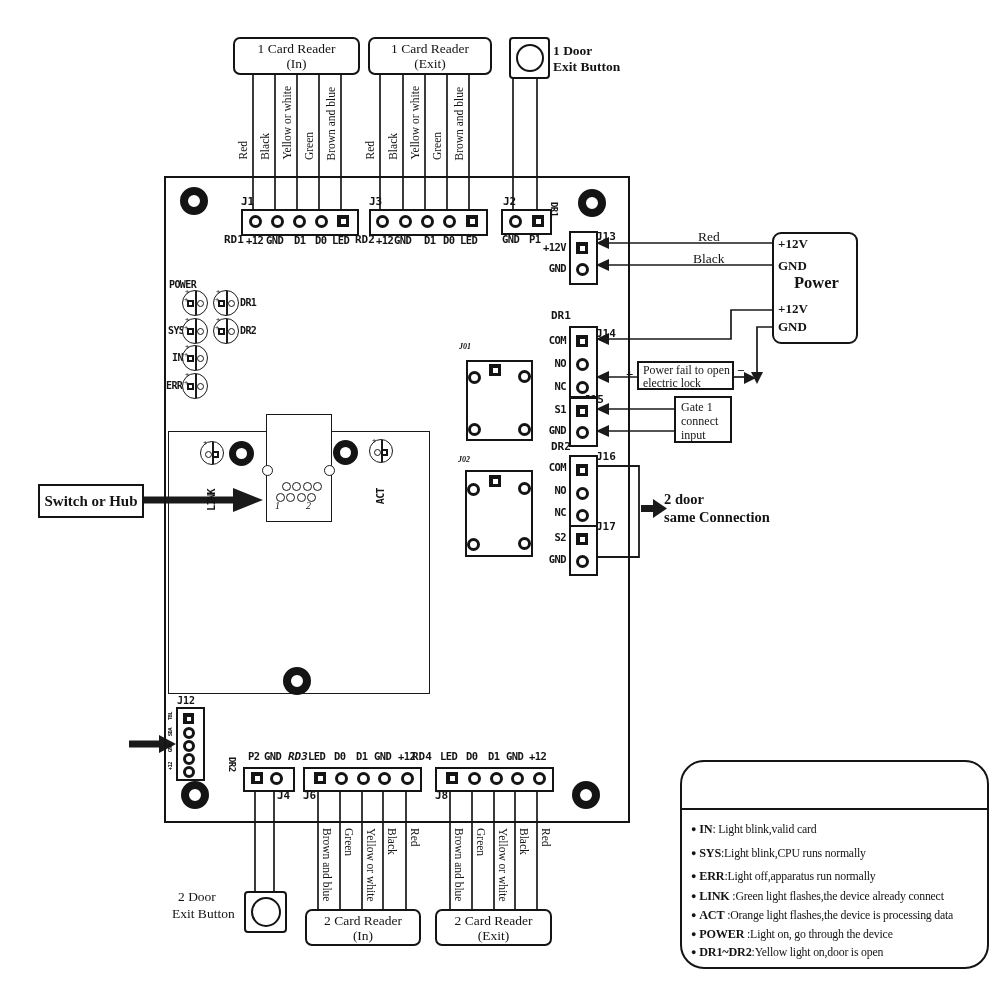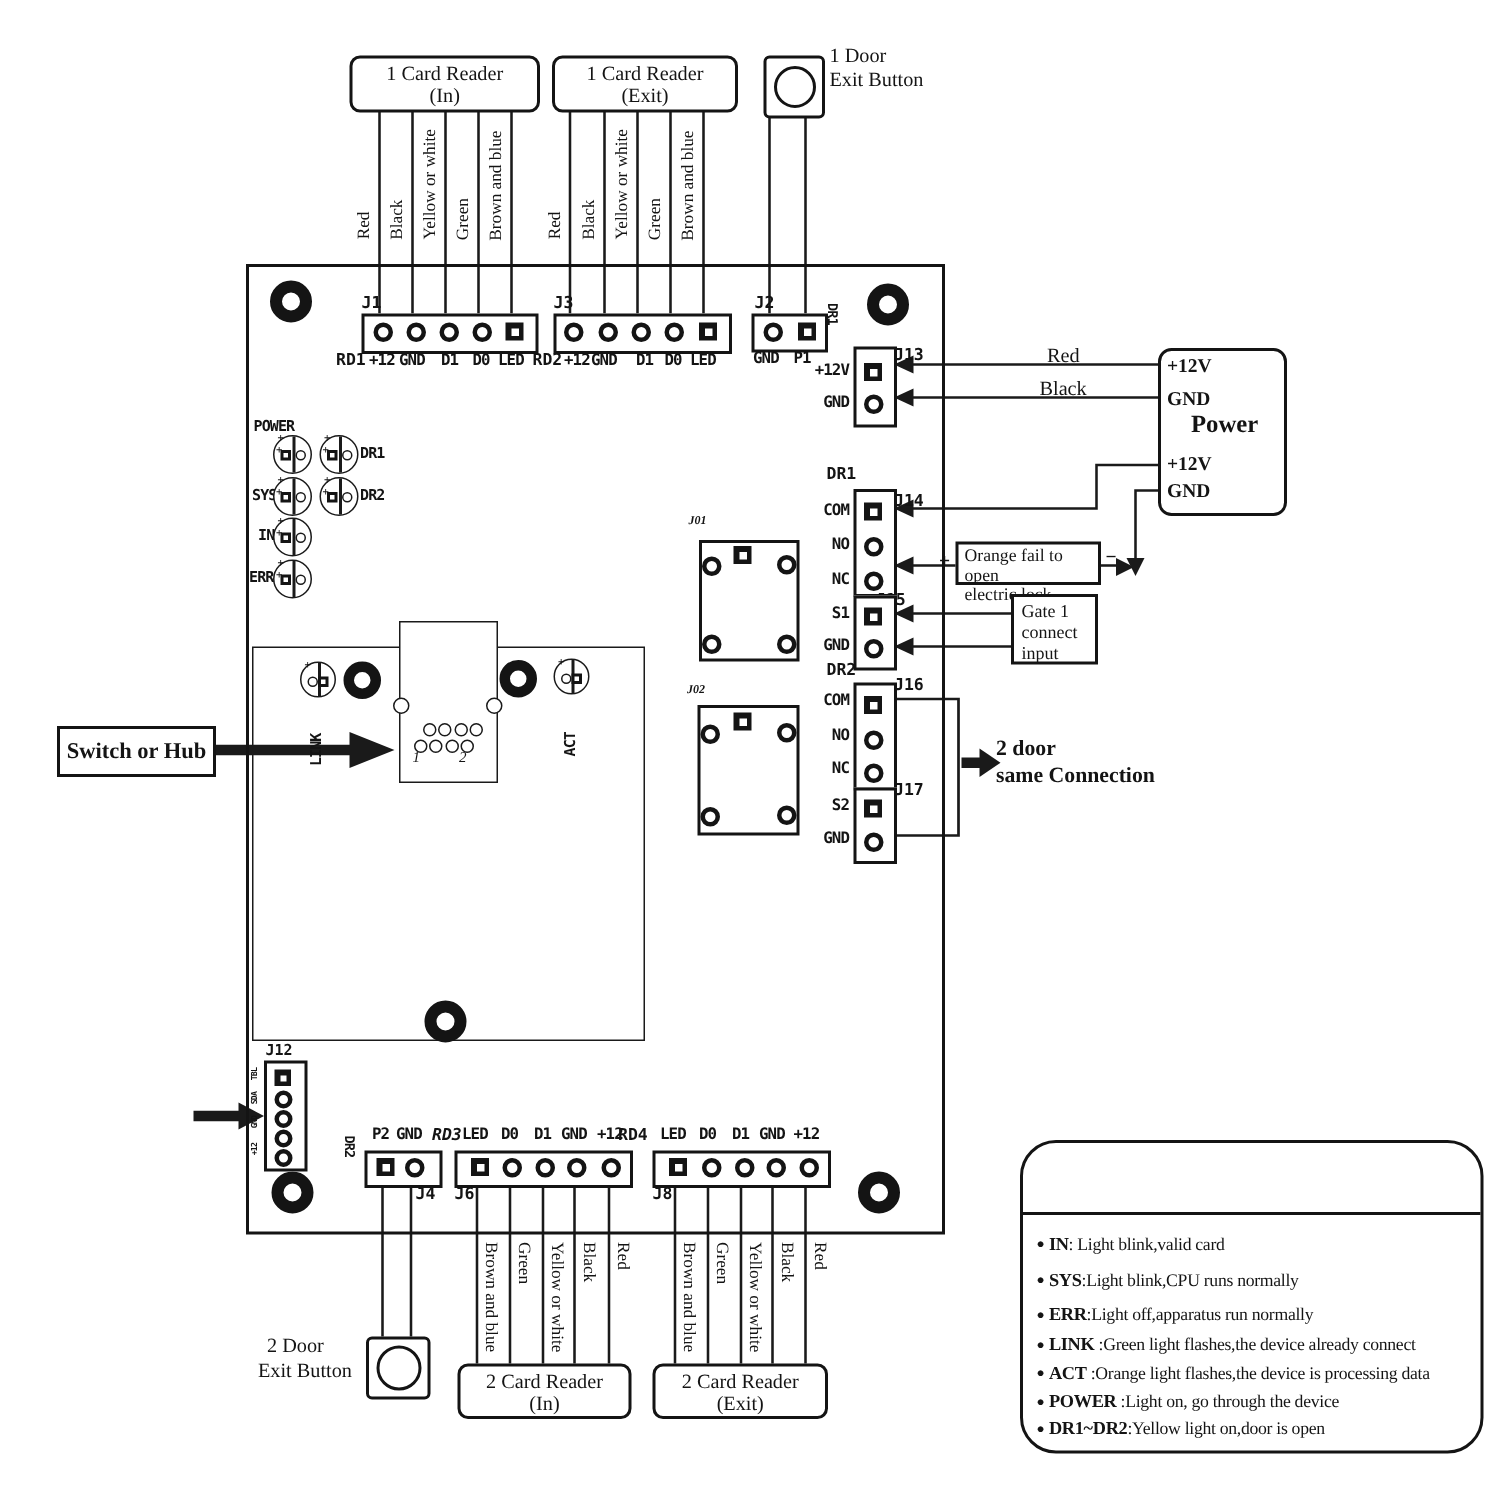--- a/index.html
+++ b/index.html
@@ -120,21 +120,21 @@
     <span>1 Card Reader</span>
     <span>(In)</span>
   </div>
   <div class="rbox" style="left:368px;top:37px;width:120px;height:34px;">
     <span>1 Card Reader</span>
     <span>(Exit)</span>
   </div>
   <div class="btn" style="left:509px;top:37px;width:37px;height:38px;">
       <i></i>
     </div>
-  <div class="abs serif" style="left:553px;top:29px;line-height:16px;">
+  <div class="abs serif" style="left:553px;top:43px;line-height:16px;font-weight:bold;">
     <div>1 Door</div>
       <div>Exit Button</div>
   </div>
 
   <span class="wirelab v-up" style="left:237px;bottom:840px;">Red</span>
   <span class="wirelab v-up" style="left:259px;bottom:840px;">Black</span>
   <span class="wirelab v-up" style="left:281px;bottom:840px;">Yellow or white</span>
   <span class="wirelab v-up" style="left:303px;bottom:840px;">Green</span>
   <span class="wirelab v-up" style="left:325px;bottom:840px;">Brown and blue</span>
 
@@ -286,21 +286,21 @@
   <span class="abs bserif" style="left:778px;top:236px;font-size:13px;">+12V</span>
   <span class="abs bserif" style="left:778px;top:258px;font-size:13px;">GND</span>
   <span class="abs bserif" style="left:794px;top:273px;font-size:16.5px;">Power</span>
   <span class="abs bserif" style="left:778px;top:301px;font-size:13px;">+12V</span>
   <span class="abs bserif" style="left:778px;top:319px;font-size:13px;">GND</span>
   <span class="abs serif" style="left:698px;top:229px;">Red</span>
   <span class="abs serif" style="left:693px;top:251px;">Black</span>
 
   <span class="abs bserif" style="left:626px;top:366px;font-size:13px;">+</span>
   <div class="sqbox" style="left:637px;top:361px;width:97px;height:29px;font-size:11.8px;line-height:13px;padding:1px 0 0 4px;box-sizing:border-box;">
-    <div>Orange fail to open</div>
+    <div>Power fail to open</div>
     <div>electric lock</div>
   </div>
   <span class="abs bserif" style="left:737px;top:363px;font-size:13px;">−</span>
   <div class="sqbox" style="left:674px;top:396px;width:58px;height:47px;font-size:12px;line-height:14px;padding:2px 0 0 5px;box-sizing:border-box;">
     <div>Gate 1</div>
     <div>connect</div>
     <div>input</div>
   </div>
   <div class="abs bserif" style="left:664px;top:490px;font-size:14.5px;line-height:18px;">
     <div>2 door</div>

